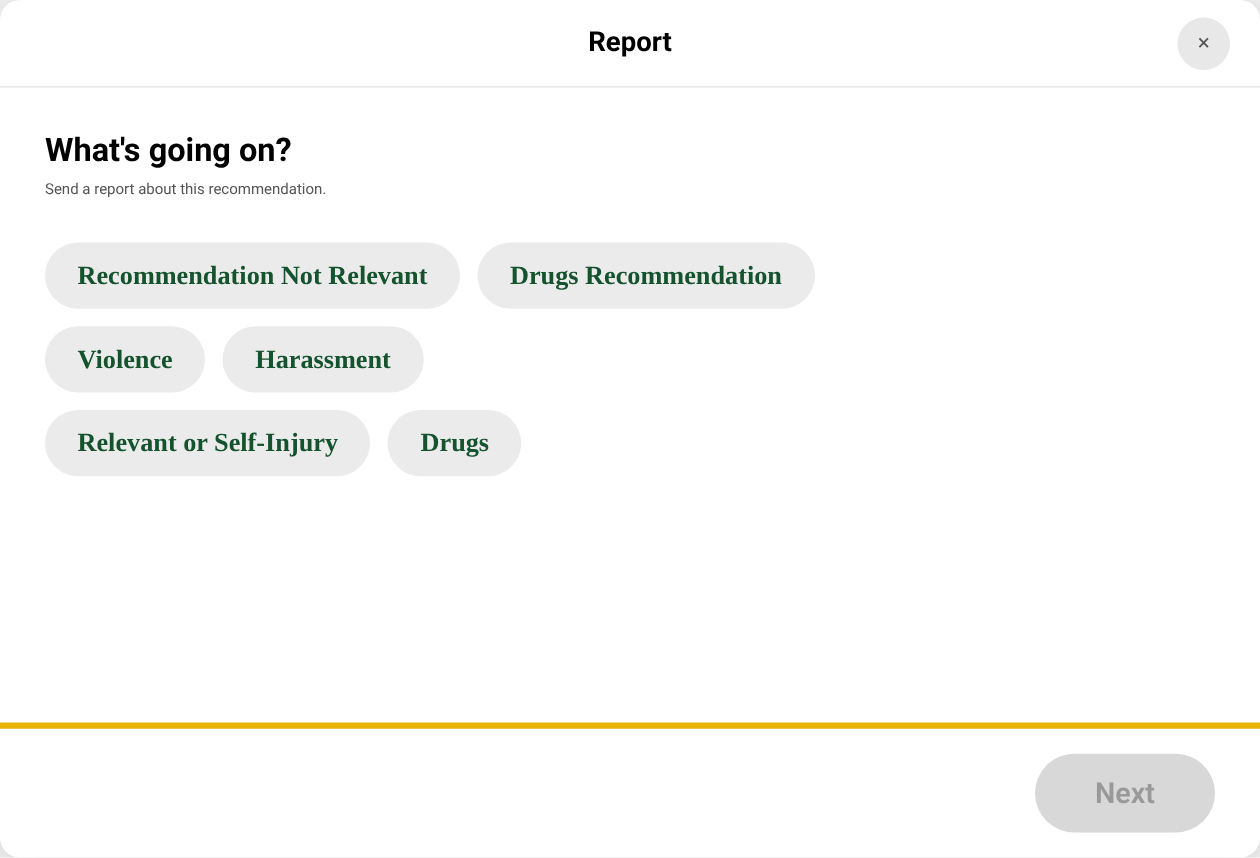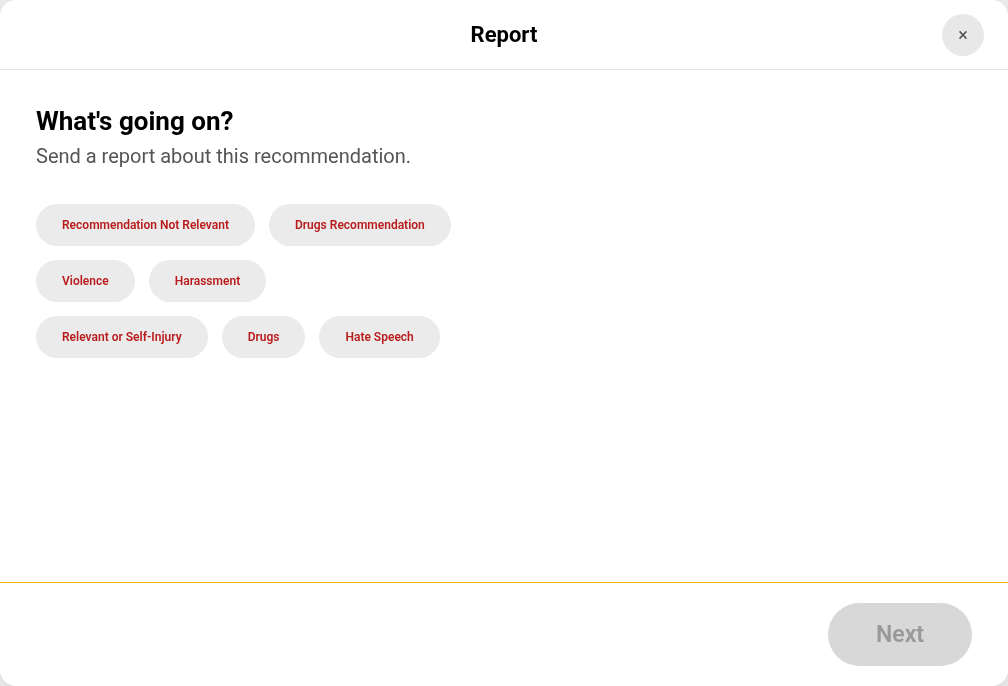--- a/index.html
+++ b/index.html
@@ -58,53 +58,54 @@
       display: flex;
       align-items: center;
       justify-content: center;
       font-size: 18px;
       color: #555;
     }
 
     .modal-body {
       flex: 1;
       padding: 36px 36px 24px 36px;
-      border-bottom: 1px solid #eab308;
+      border-bottom: 5px solid #eab308;
     }
 
     .question-title {
       font-size: 26px;
       font-weight: 700;
       color: #000000;
       margin-bottom: 8px;
     }
 
     .question-subtitle {
-      font-size: 20px;
+      font-size: 12px;
       color: #555555;
       margin-bottom: 36px;
     }
 
     .options-group {
       display: flex;
       flex-wrap: wrap;
       gap: 14px;
       margin-bottom: 14px;
     }
 
     .option-chip {
       background: #ebebeb;
       border: none;
       border-radius: 50px;
       padding: 14px 26px;
-      font-size: 12px;
+      font-size: 21px;
       font-weight: 600;
-      color: #b91c1c;
+      color: #14532d;
       cursor: pointer;
       transition: background 0.15s;
+      font-family: Liberation Serif, serif;
     }
 
     .modal-footer {
       padding: 20px 36px;
       display: flex;
       align-items: center;
       justify-content: flex-end;
     }
 
     .next-button {
@@ -138,21 +139,20 @@
     </div>
 
     <div class="options-group">
       <button class="option-chip">Violence</button>
       <button class="option-chip">Harassment</button>
     </div>
 
     <div class="options-group">
       <button class="option-chip">Relevant or Self-Injury</button>
       <button class="option-chip">Drugs</button>
-      <button class="option-chip">Hate Speech</button>
     </div>
   </div>
 
   <div class="modal-footer">
     <button class="next-button">Next</button>
   </div>
 
 </div>
 
 </body></html>

